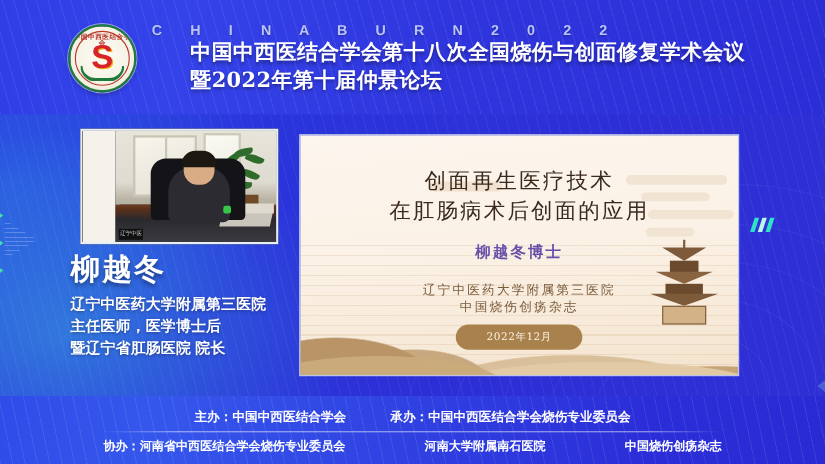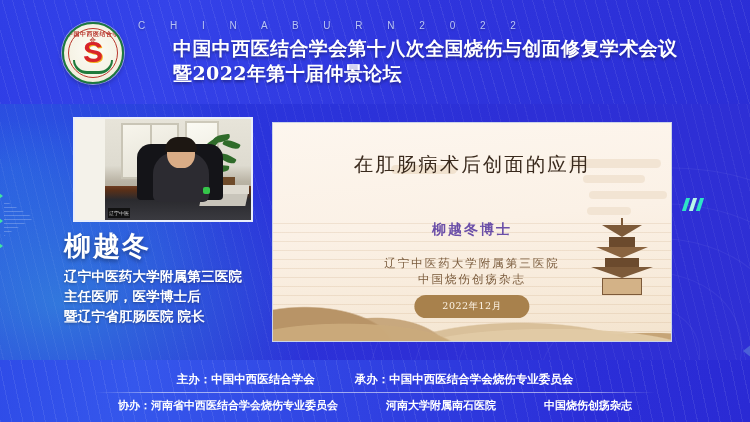--- a/index.html
+++ b/index.html
@@ -60,21 +60,21 @@
     font-size:30px; font-weight:bold; color:#d8232a; line-height:1;
     text-shadow:1px 1px 0 #f2b01e;
   }
   .logo-badge .wreath{
     position:absolute; left:9px; right:9px; bottom:8px; height:14px;
     border-bottom:3px solid #1f7a3c; border-radius:0 0 40px 40px;
     border-left:2px solid #1f7a3c; border-right:2px solid #1f7a3c;
   }
   .kicker{
     position:absolute; left:138px; top:20px;
-    font-size:10px; letter-spacing:11px; color:#b9c4f7; font-weight:400;
+    font-size:13px; letter-spacing:11px; color:#b9c4f7; font-weight:700;
     text-shadow:0 1px 2px rgba(0,0,0,.25);
   }
   .title-cn{
     position:absolute; left:128px; top:36px; width:600px;
     color:#ffffff; font-weight:bold; font-size:19px; line-height:25px;
     letter-spacing:.4px; white-space:nowrap;
     text-shadow:0 2px 3px rgba(0,0,0,.35);
     font-family:"DejaVu Serif","Liberation Serif",serif;
     margin-left:45px;
   }
@@ -262,21 +262,21 @@
   }
   .footer:before{
     content:""; position:absolute; inset:0;
     background:repeating-linear-gradient(78deg, rgba(255,255,255,0.08) 0 1px, transparent 1px 11px);
   }
   .frow{
     position:absolute; left:0; right:0; display:flex; justify-content:center; align-items:center;
     color:#fff; font-weight:bold; white-space:nowrap;text-align:right;
   }
   .frow1{ top:12px; font-size:11.5px; gap:40px; }
-  .frow2{ top:38px; font-size:11px; gap:48px; }
+  .frow2{ top:38px; font-size:11px; gap:72px; }
   .fsep{
     position:absolute; left:95px; right:95px; top:32px; height:1px;
     background:linear-gradient(90deg, rgba(255,255,255,0) 0%, rgba(255,255,255,.55) 12%, rgba(255,255,255,.55) 88%, rgba(255,255,255,0) 100%);
   }
 </style>
 </head>
 <body>
 
 <div id="stage">
 
@@ -369,20 +369,21 @@
       <div class="spire"></div>
       <div class="r r1"></div>
       <div class="b1"></div>
       <div class="r r2"></div>
       <div class="b2"></div>
       <div class="r r3"></div>
       <div class="b3"></div>
     </div>
 
     <div class="slide-title">
+      <div>创面再生医疗技术</div>
       <div>在肛肠病术后创面的应用</div>
     </div>
     <div class="slide-presenter">柳越冬博士</div>
     <div class="slide-org">
       <div>辽宁中医药大学附属第三医院</div>
       <div>中国烧伤创疡杂志</div>
     </div>
     <div class="slide-date">2022年12月</div>
   </div>
 

